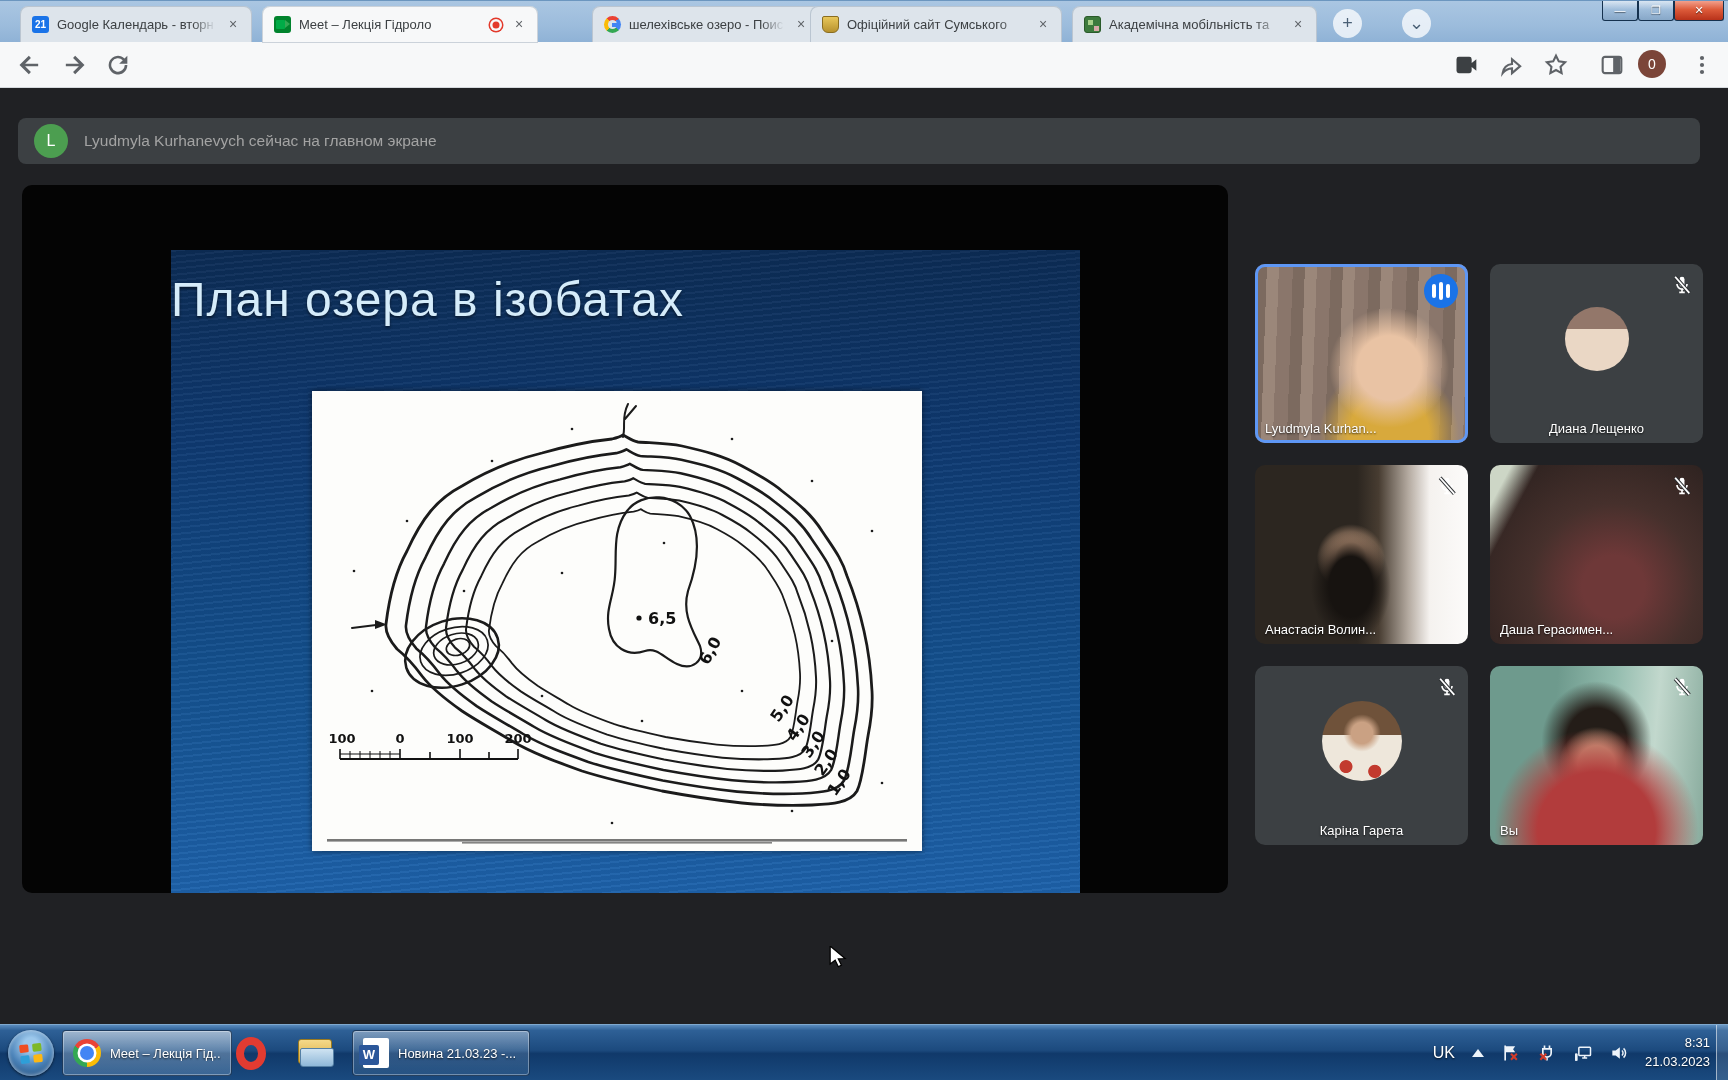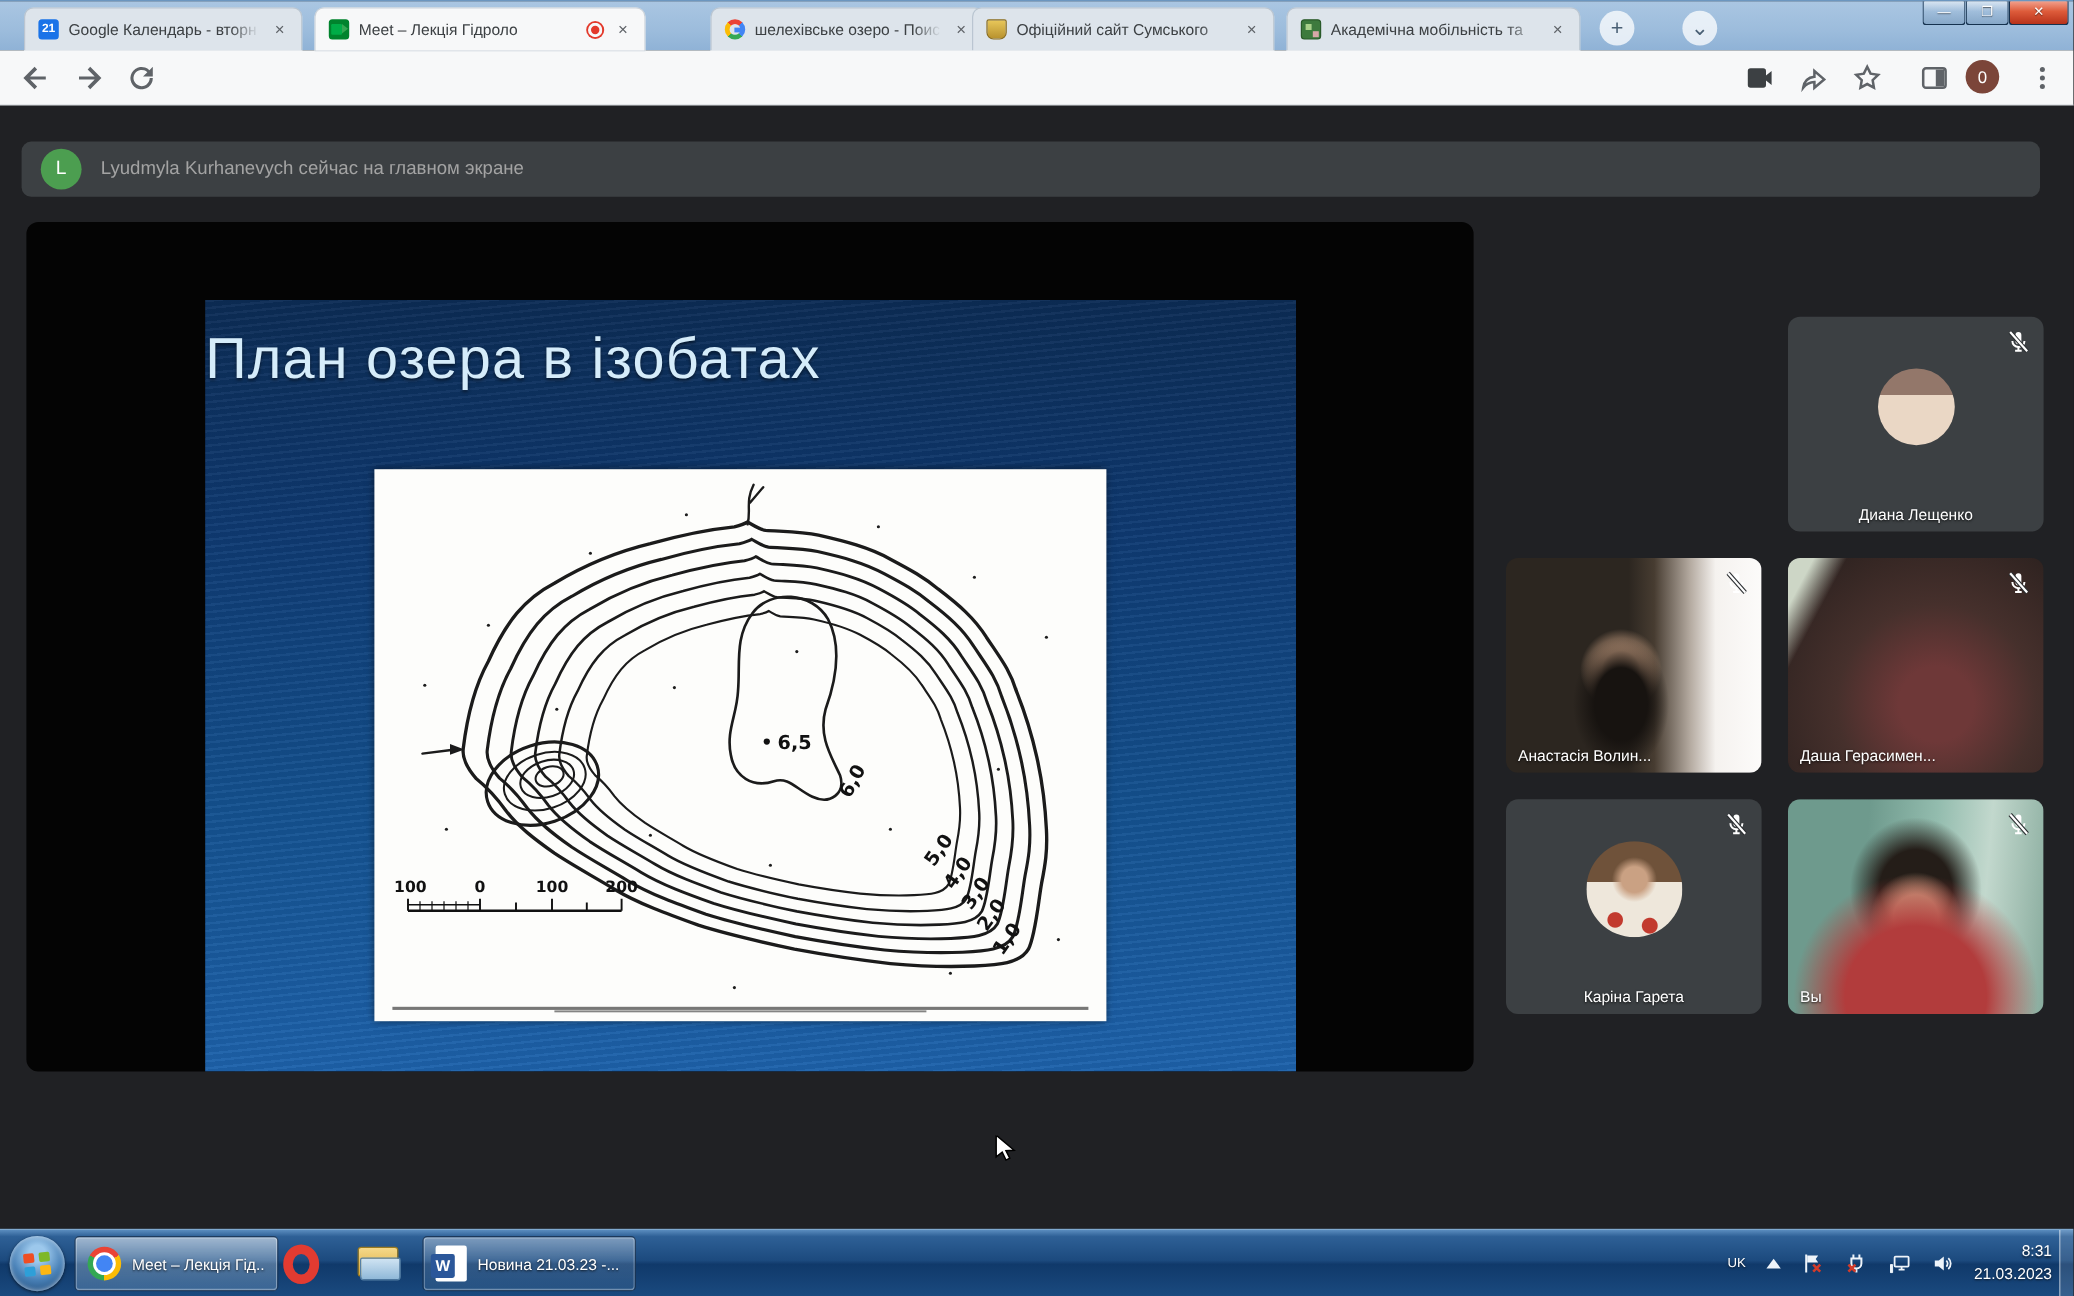--- a/index.html
+++ b/index.html
@@ -165,21 +165,21 @@
     border-radius:3px; border:1px solid #9a7a20; }
   .explorer-front { position:absolute; left:2px; right:-2px; top:9px; bottom:0;
     background:linear-gradient(180deg,#cfe3f2,#8fb8d8); border-radius:2px 2px 3px 3px;
     border:1px solid #5580a5; }
   .word-ic { width:26px; height:30px; background:#fff; border-radius:2px; position:relative; flex:0 0 auto; }
   .word-ic::after { content:"W"; position:absolute; left:-4px; top:7px; width:20px; height:20px;
     background:#2b579a; color:#fff; font-size:13px; font-weight:bold; text-align:center; line-height:20px;
     border-radius:2px; }
   #tray { position:absolute; right:18px; top:0; height:56px; display:flex; align-items:center; gap:16px;
     color:#fff; }
-  #tray .lang { font-size:11px; text-shadow:0 1px 2px rgba(0,0,0,.7); }
+  #tray .lang { font-size:16px; text-shadow:0 1px 2px rgba(0,0,0,.7); }
   .tray-ic { width:20px; height:20px; position:relative; }
   #clock { text-align:right; font-size:13px; line-height:1.45; text-shadow:0 1px 2px rgba(0,0,0,.7); }
   #showdesk { position:absolute; right:0; top:0; width:12px; height:56px;
     border-left:1px solid rgba(255,255,255,.55); background:rgba(255,255,255,.12); }
   svg { display:block; }
 </style>
 </head>
 <body>
 
 <svg width="0" height="0" style="position:absolute">
@@ -337,20 +337,28 @@
             <rect x="150" y="451" width="310" height="1.6" fill="#333" opacity=".6"></rect>
           </svg>
         </div>
       </div>
     </div>
 
     <svg id="cursor" width="20" height="22" viewBox="0 0 12 14">
       <path d="M1,0 L1,11.5 L4.2,9 L6.2,13.2 L8.2,12.2 L6.2,8.2 L10.5,8 Z" fill="#fff" stroke="#000" stroke-width=".8"></path>
     </svg>
 
+    <div class="tile speaking t-v1" style="left:1255px; top:176px;">
+      <div class="speak-badge">
+          <i></i>
+          <i></i>
+          <i></i>
+        </div>
+      <div class="name">Lyudmyla Kurhan...</div>
+    </div>
     <div class="tile" style="left:1490px; top:176px;">
       <div class="av-circle av-photo2"></div>
       <svg class="micoff" viewBox="0 0 24 24">
           <use href="#mic-off-sym"></use>
         </svg>
       <div class="name center">Диана Лещенко</div>
     </div>
     <div class="tile t-v3" style="left:1255px; top:377px;">
       <svg class="micoff" viewBox="0 0 24 24">
           <use href="#mic-off-sym"></use>

